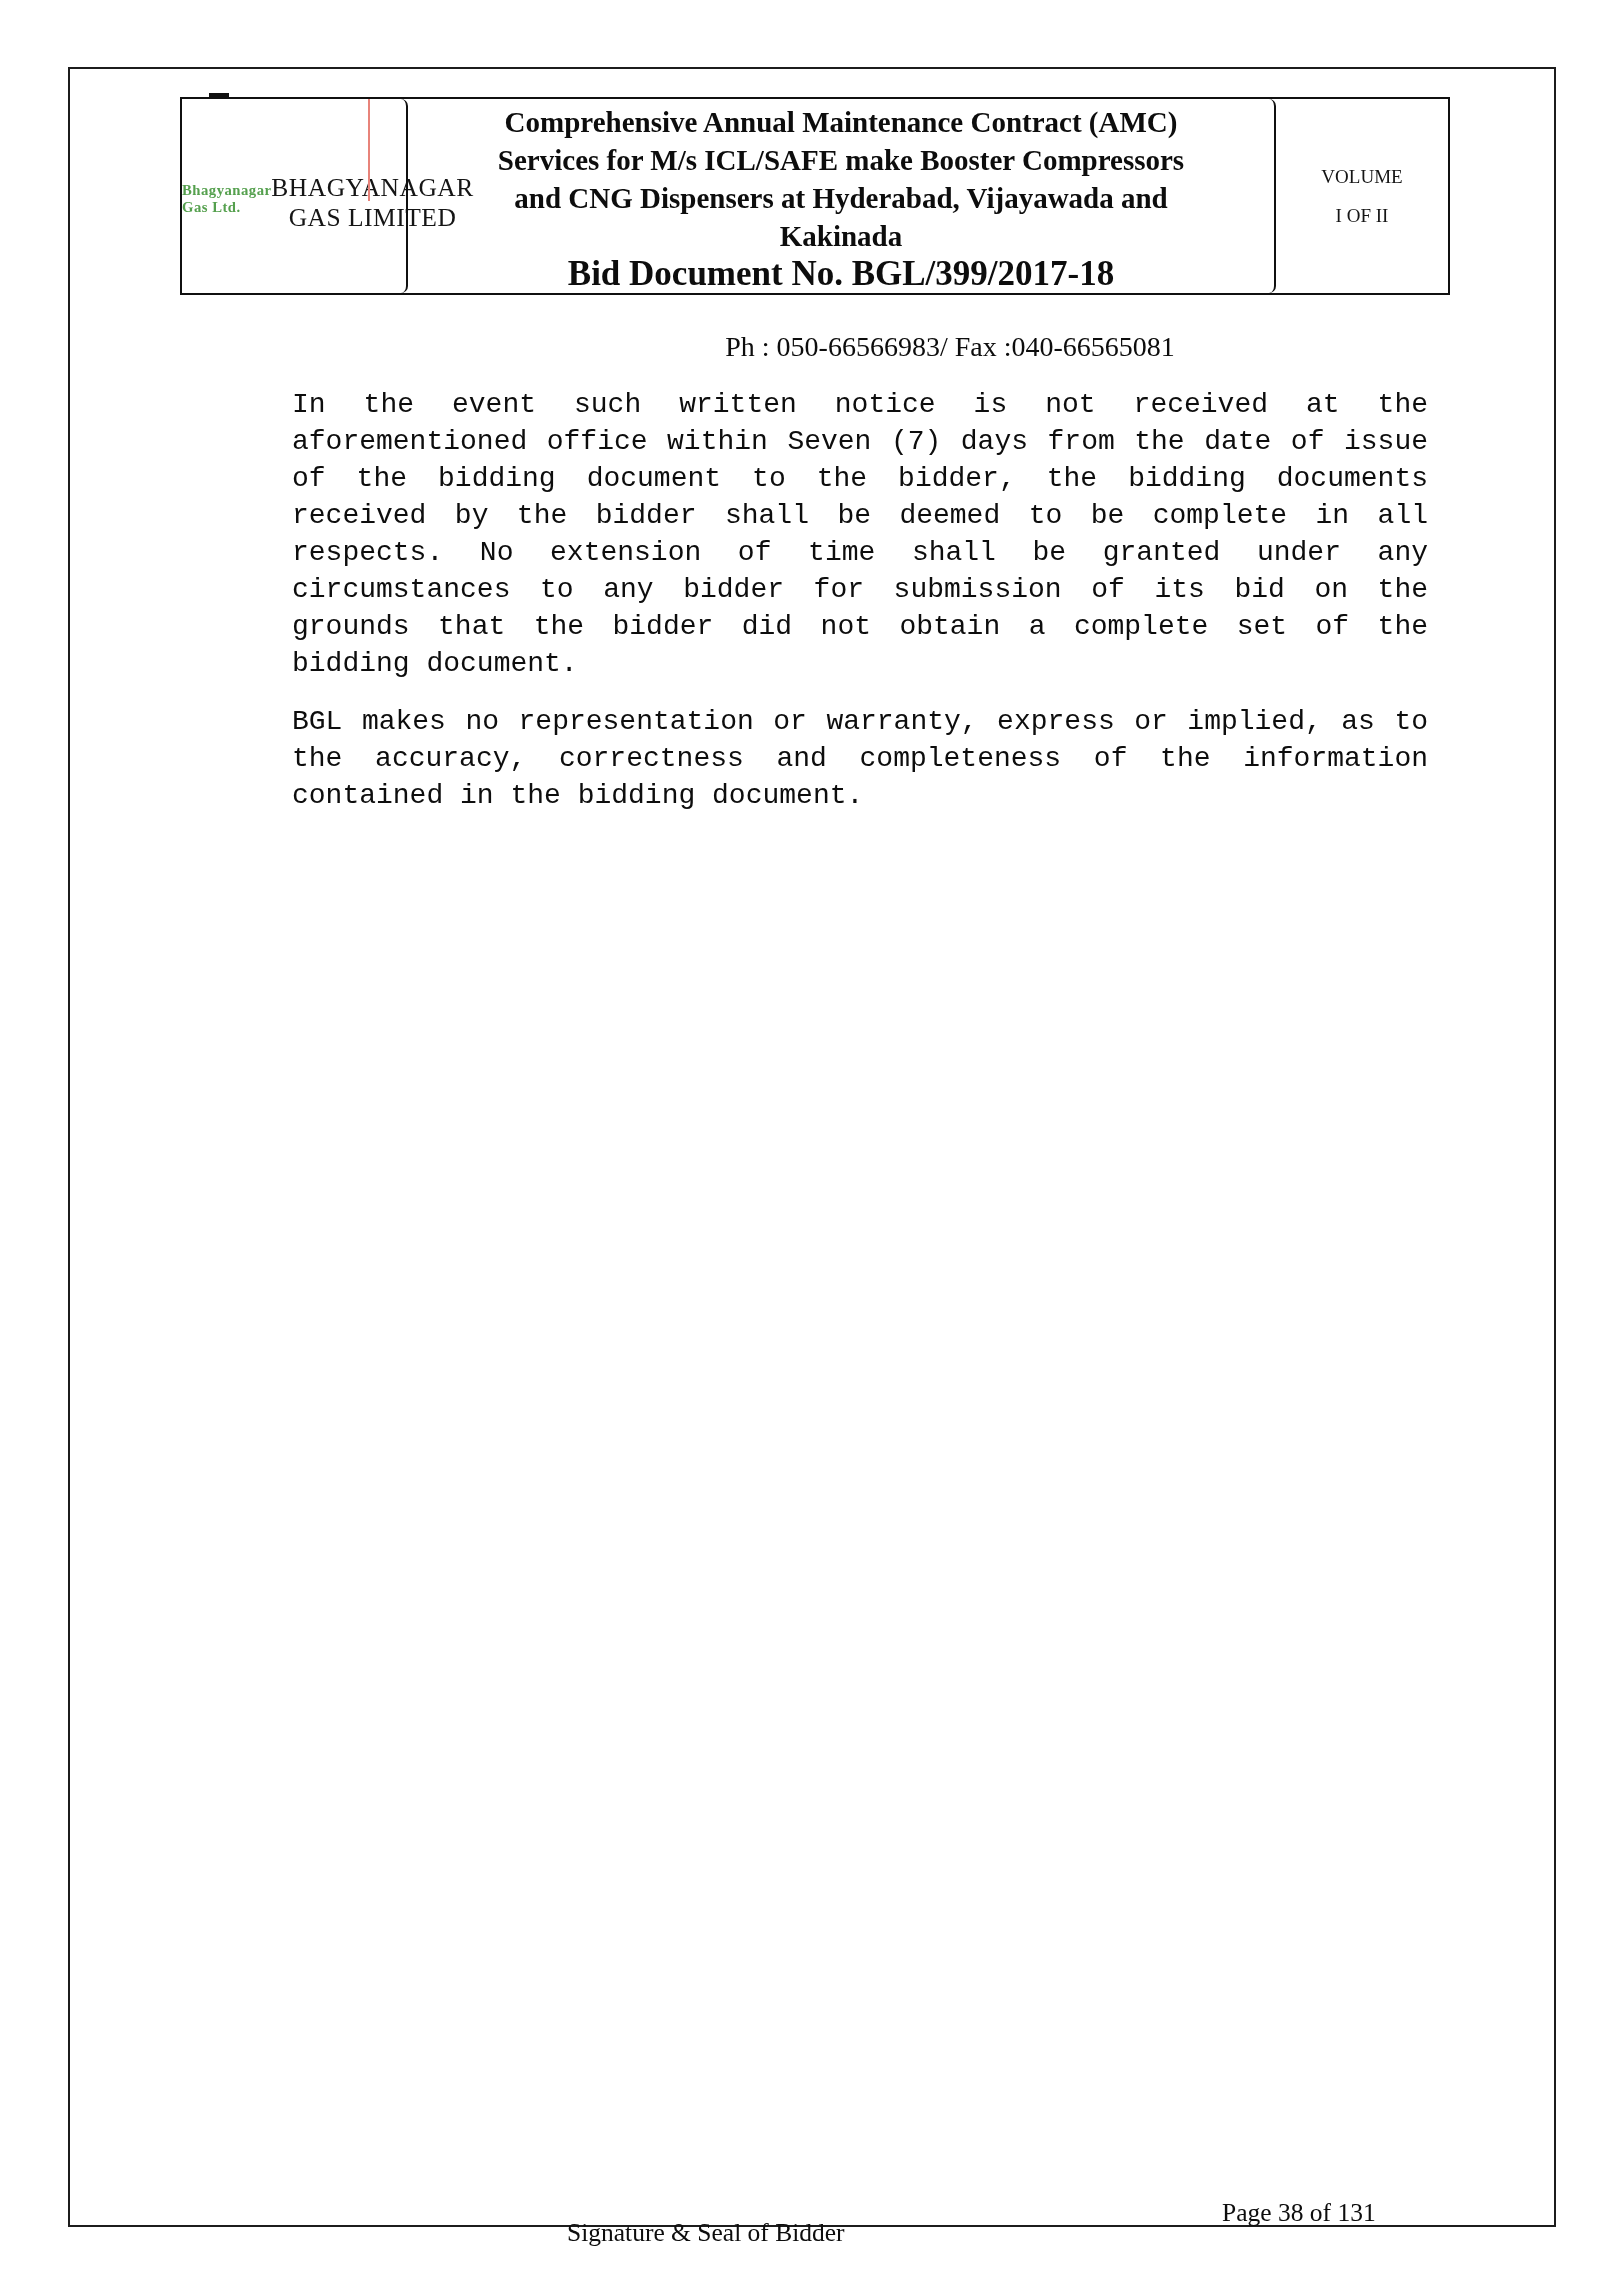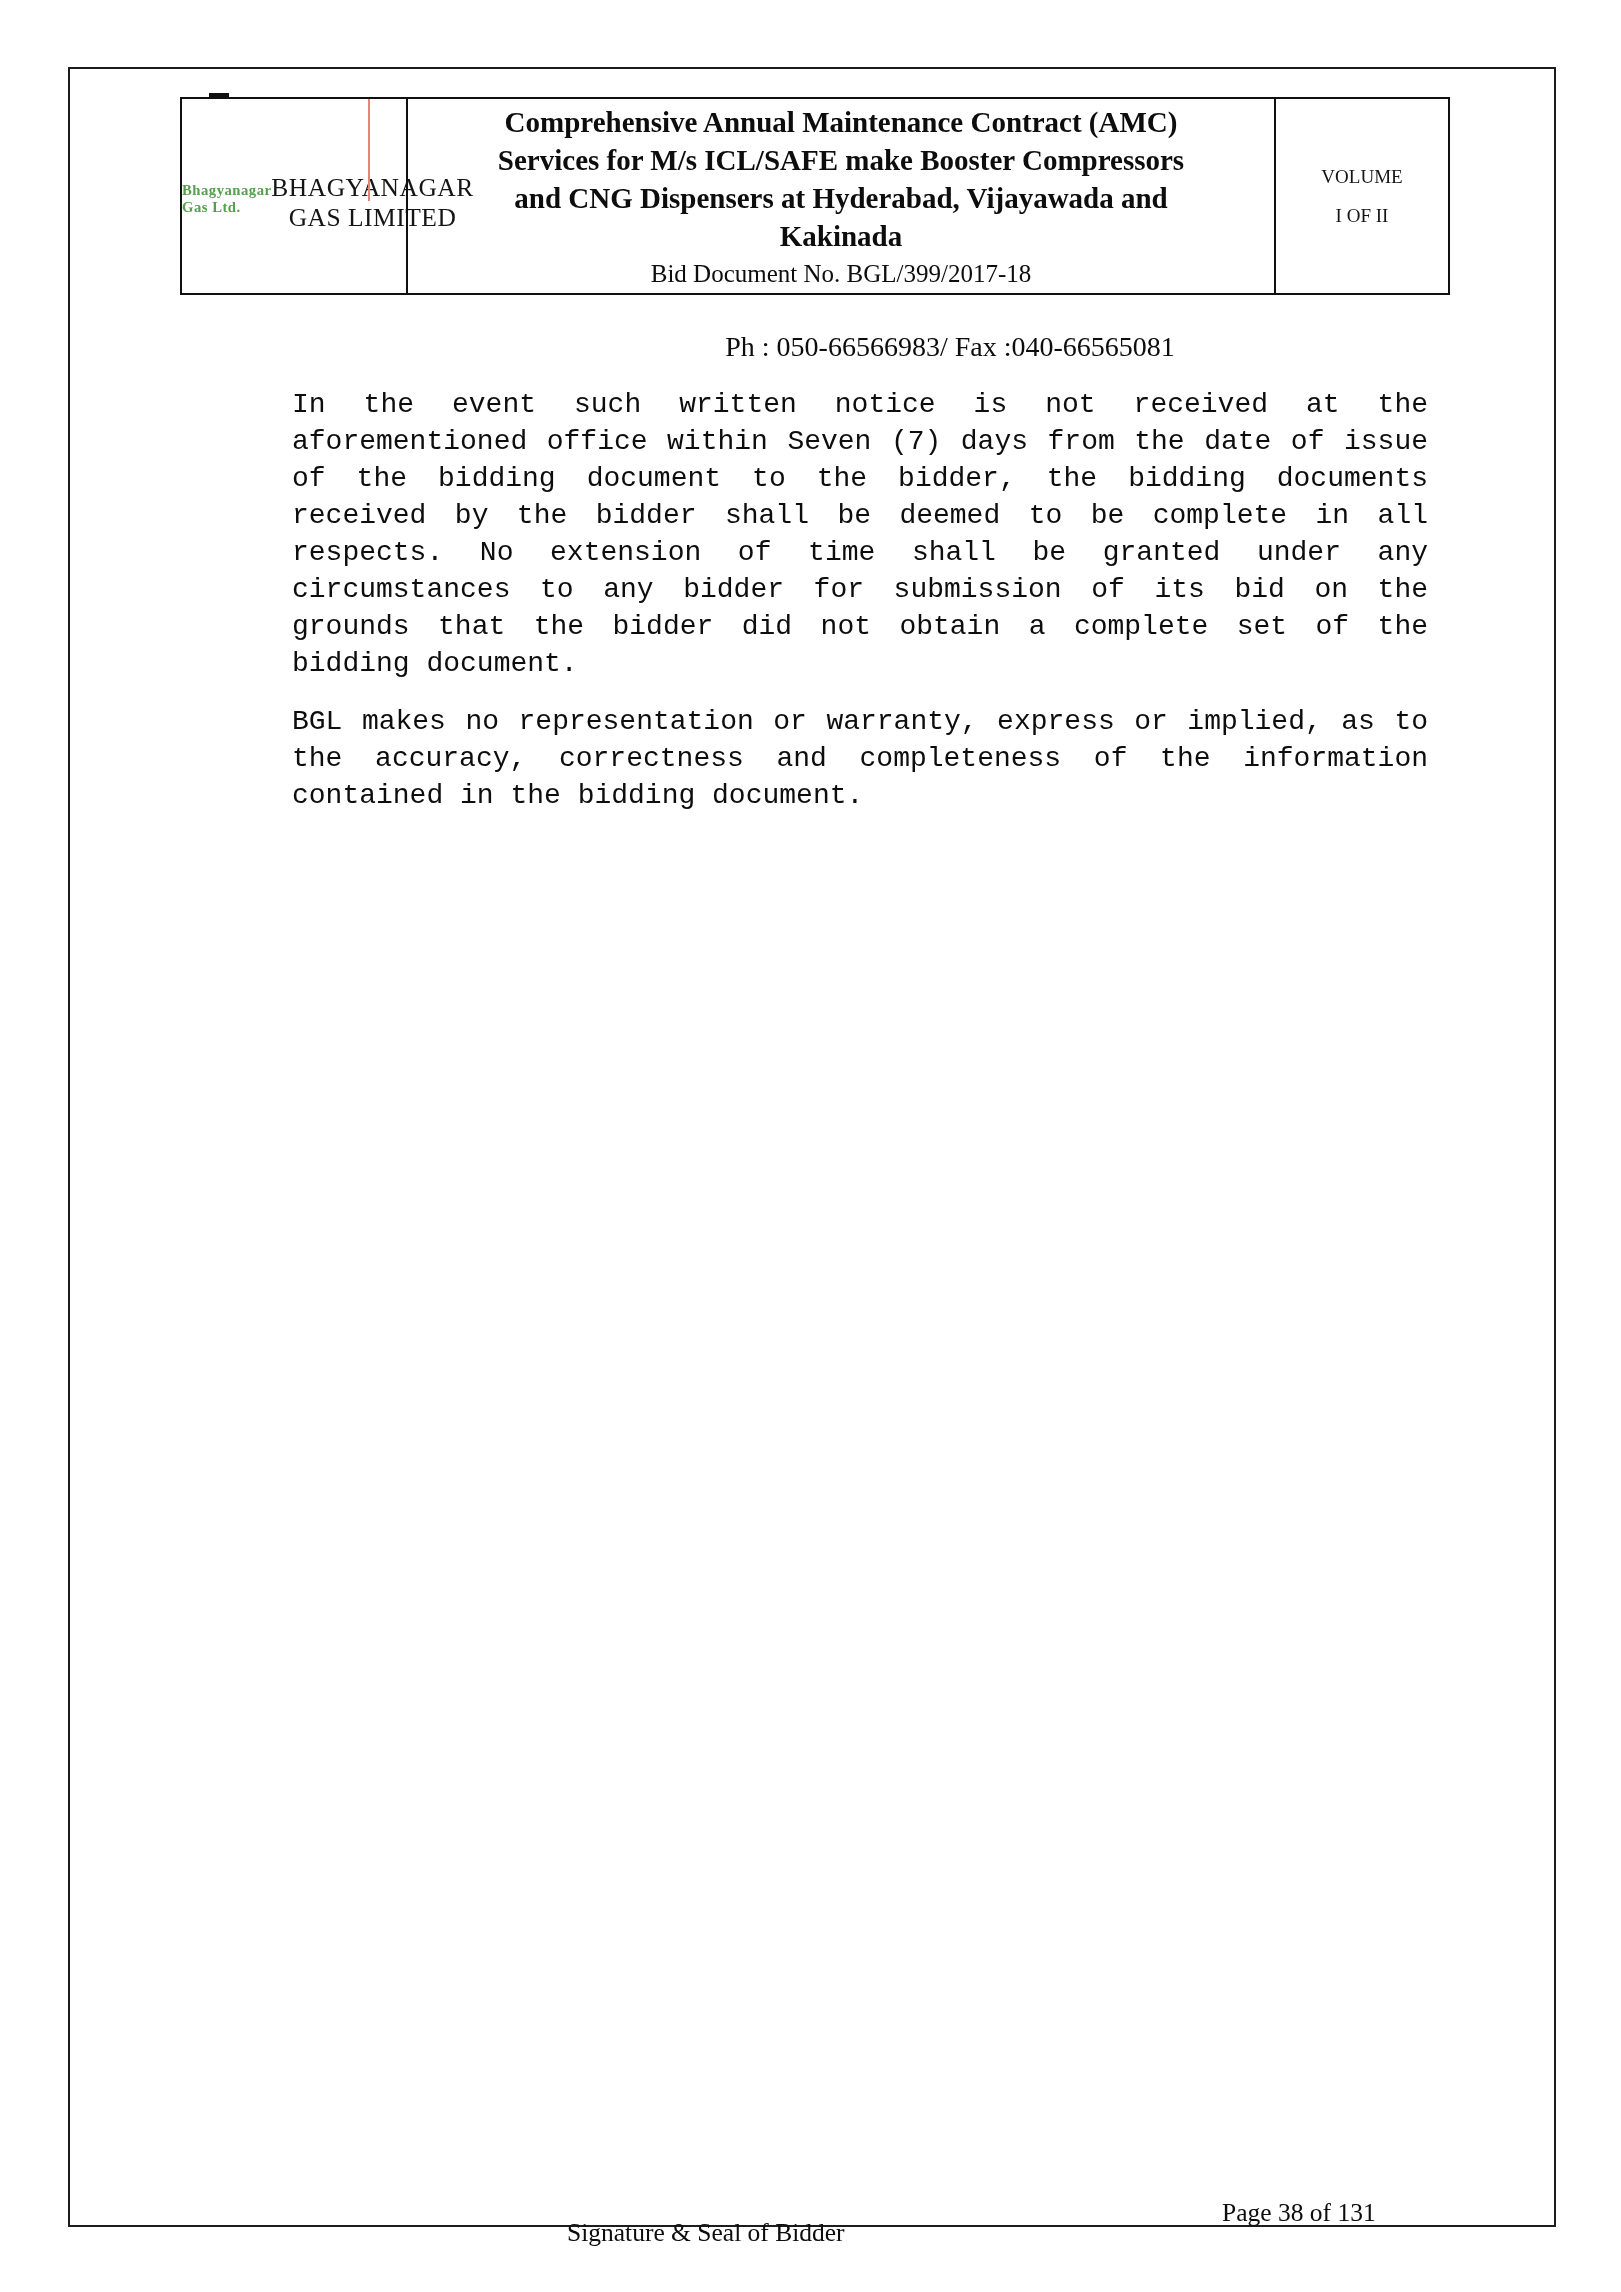--- a/index.html
+++ b/index.html
@@ -18,21 +18,21 @@
   }
   
   .header-table{
     position:absolute;left:180px;top:97px;
     width:1270px;height:198px;
     display:flex;
     border:2.9px solid #101010;
     box-sizing:border-box;
     background:#fff;
   }
-  .cell{box-sizing:border-box;}
+  .cell{box-sizing:border-box;border-radius:7px;}
   .logo-cell{
     width:226px;
     border-right:2.9px solid #101010;
     display:flex;flex-direction:row;align-items:center;
     padding-top:6.9px;
     position:relative;
   }
   .logo-caption{
     font-size:14.7px;font-weight:bold;
     color:#55a04e;
@@ -63,22 +63,22 @@
     text-align:center;
     padding-top:3.9px;
   }
   .doc-title{
     font-weight:bold;
     font-size:29px;line-height:38px;
     white-space:pre-line;
     color:#0d0d0d;
   }
   .bid-no{
-    font-weight:normal;
-    font-size:25px;line-height:38px;
+    font-weight:bold;
+    font-size:35px;line-height:38px;
     color:#0d0d0d;
   }
   .volume-cell{
     width:172px;
     display:flex;align-items:center;justify-content:center;
     text-align:center;
     font-size:19px;line-height:39px;
     white-space:pre-line;
     color:#151515;
   }

